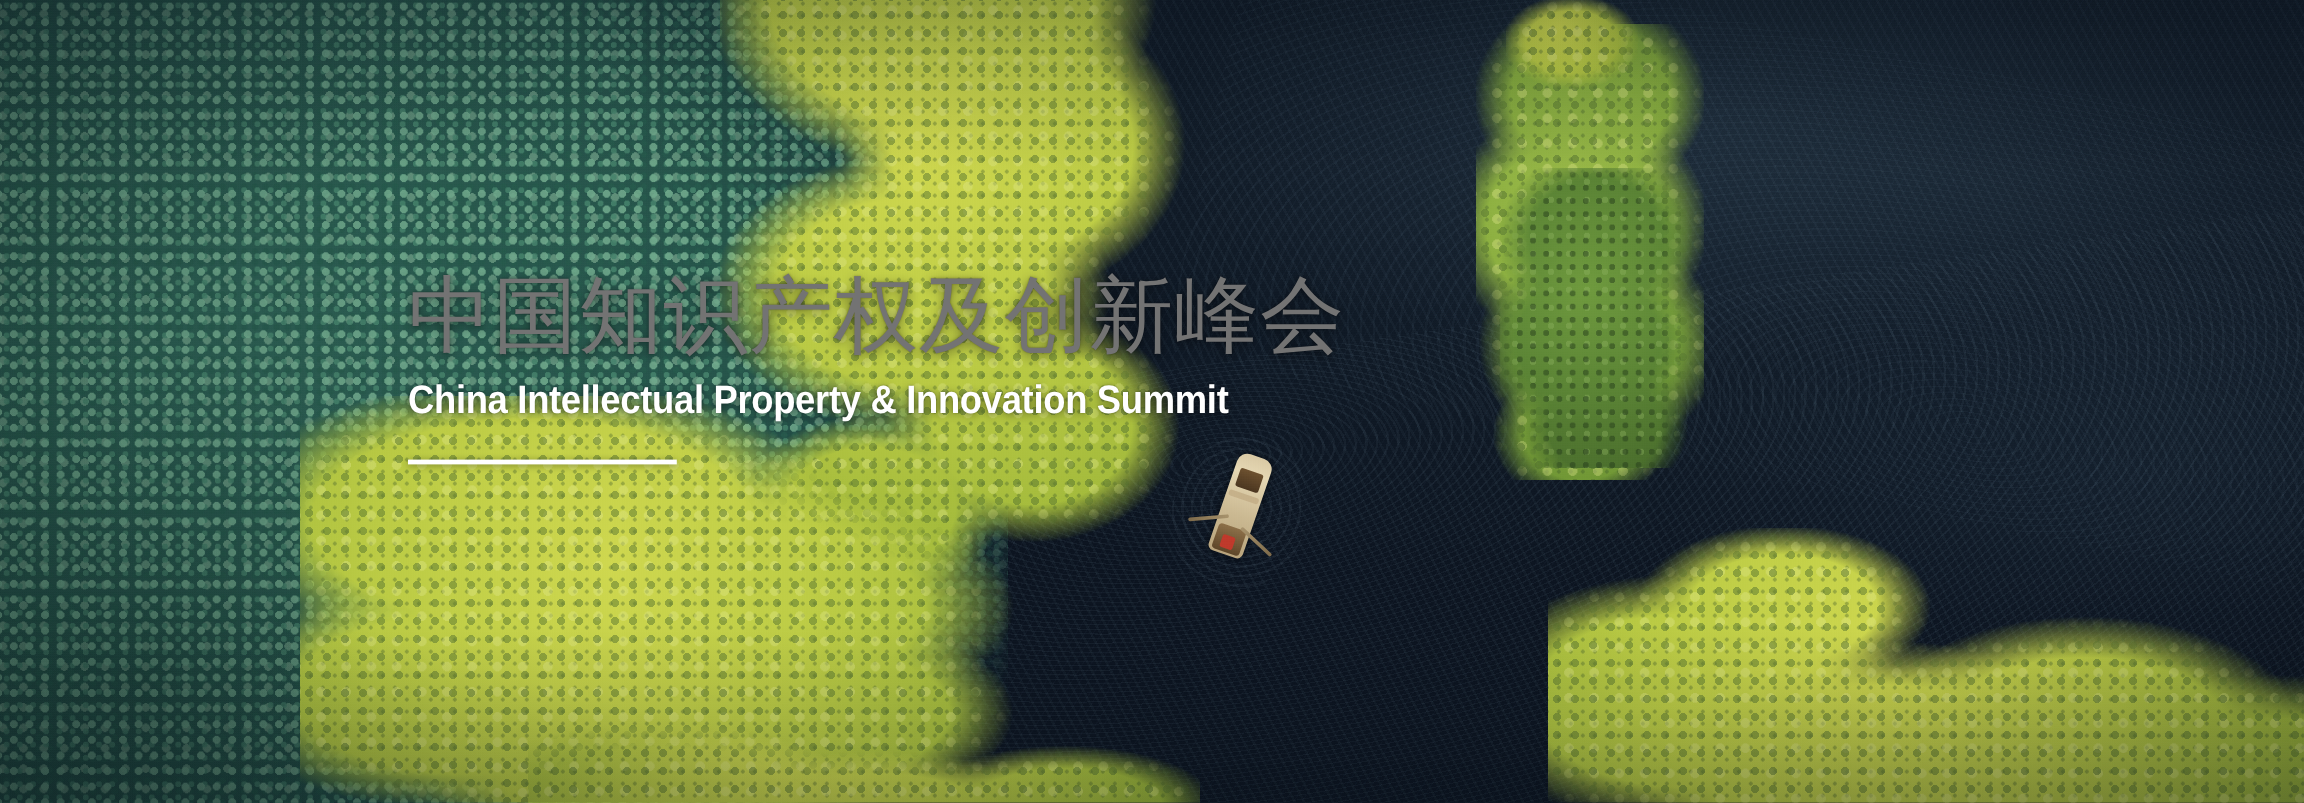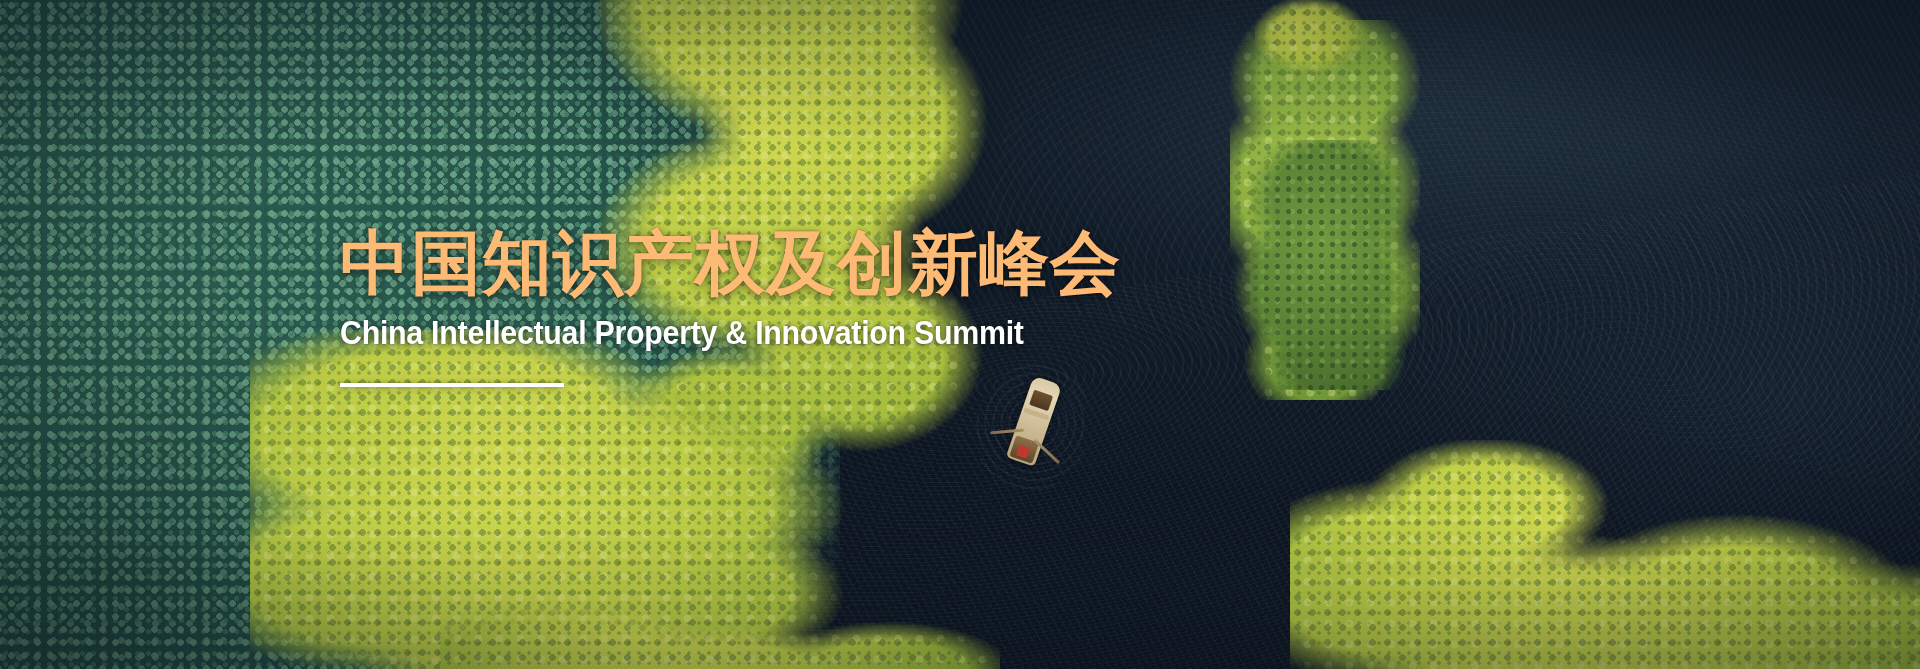--- a/index.html
+++ b/index.html
@@ -315,23 +315,23 @@
   }
 
   
   .overlay {
     position:absolute; left:340px; top:228px;
     width:900px;
   }
   .title-cn {
     font-family:"DejaVu Sans", sans-serif;
     font-size:70px;
-    font-weight:700;
+    font-weight:400;
     line-height:1.0;
-    color:#fdba74;
+    color:#737373;
     letter-spacing:1px;
     white-space:nowrap;
     text-shadow:0 2px 10px rgba(0,0,0,.45), 0 0 2px rgba(0,0,0,.35);
   }
   .title-en {
     margin-top:18px;
     font-family:"Liberation Sans", sans-serif;
     font-size:33px;
     font-weight:700;
     line-height:1.0;

